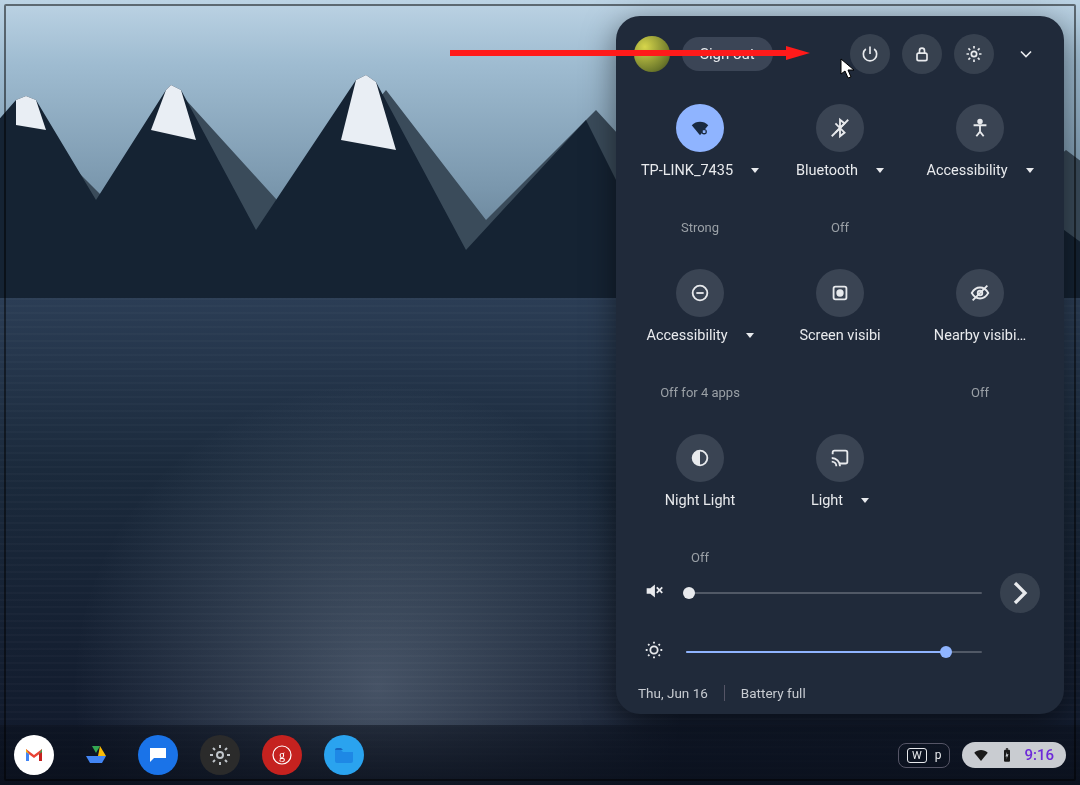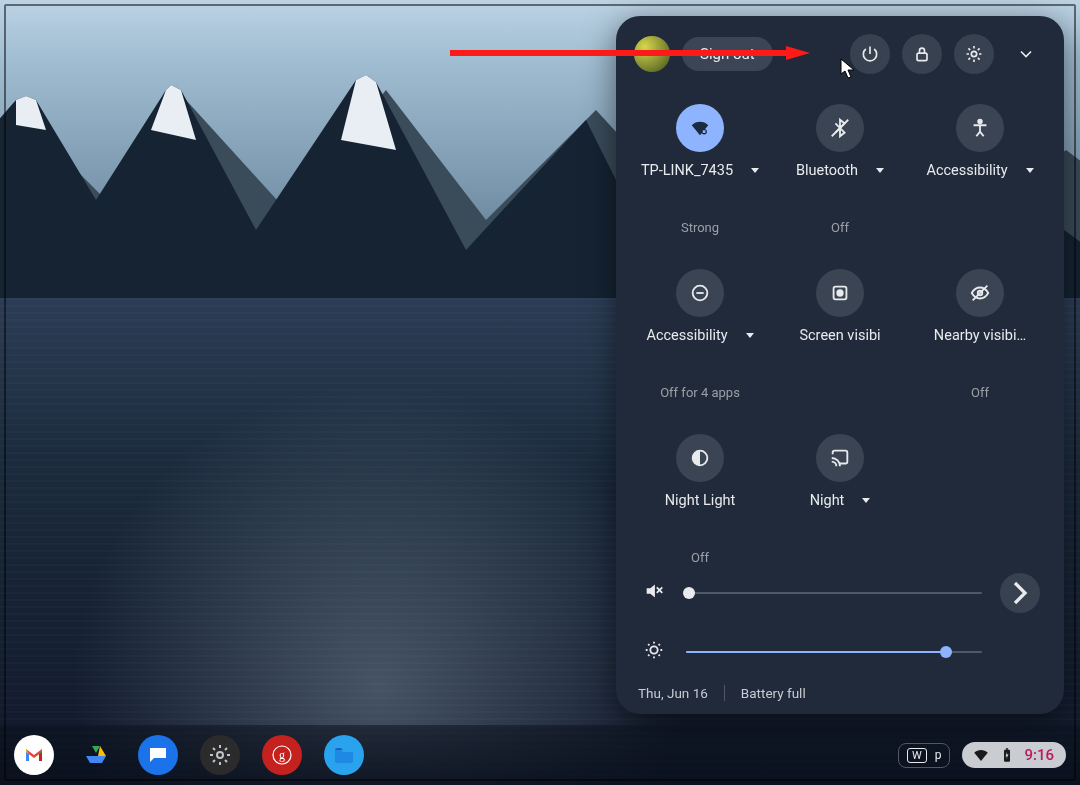--- a/index.html
+++ b/index.html
@@ -18,21 +18,21 @@
 .frame{position:absolute;inset:4px;border:2px solid rgba(0,0,0,.5);border-radius:2px;pointer-events:none;}
 
 
 .shelf{position:absolute;left:0;right:0;bottom:0;height:60px;background:linear-gradient( to top, rgba(10,16,28,.85), rgba(10,16,28,.55));display:flex;align-items:center;padding:0 14px;}
 .shelf .apps{display:flex;gap:22px;align-items:center;}
 .app-icon{width:40px;height:40px;border-radius:50%;display:flex;align-items:center;justify-content:center;position:relative;background:#fff;}
 .app-icon svg{width:24px;height:24px;}
 .shelf .tray{margin-left:auto;display:flex;align-items:center;gap:12px;}
 .ime{display:flex;align-items:center;gap:8px;border:1px solid #556;border-radius:8px;padding:4px 8px;font-size:12px;}
 .ime .key{border:1.5px solid #e8eaed;border-radius:3px;padding:0 4px;font-size:11px;}
-.status-pill{display:flex;align-items:center;gap:8px;background:#c9ccd1;color:#be185d;border-radius:18px;padding:4px 12px 4px 10px;font-size:15px;font-weight:500;}
+.status-pill{display:flex;align-items:center;gap:8px;background:#c9ccd1;color:#6d28d9;border-radius:18px;padding:4px 12px 4px 10px;font-size:15px;font-weight:500;}
 .status-pill svg{width:18px;height:18px;}
 
 
 .panel{position:absolute;top:16px;right:16px;width:448px;height:698px;border-radius:24px;background:#202a3a;box-shadow:0 8px 32px rgba(0,0,0,.5);padding:18px 18px 14px;display:flex;flex-direction:column;}
 .panel-top{display:flex;align-items:center;gap:12px;height:44px;}
 .avatar{width:36px;height:36px;border-radius:50%;background:radial-gradient(circle at 30% 30%,#d7d64b,#6e7a2b 70%,#3b4020);}
 .signout{padding:8px 18px;border-radius:20px;background:#3b4556;font-size:15px;}
 .icon-btn{width:40px;height:40px;border-radius:50%;background:#37414f;display:flex;align-items:center;justify-content:center;cursor:pointer;}
 .icon-btn svg{width:20px;height:20px;stroke:#e8eaed;fill:none;stroke-width:2;}
 .icon-btn.flat{background:transparent;}
@@ -201,21 +201,21 @@
       <div class="sub">Off</div>
     </div>
     <div class="tile">
       <div class="circle">
           <svg viewBox="0 0 24 24" stroke="#e8eaed" fill="none" stroke-width="2">
             <path d="M4 8V6a2 2 0 0 1 2-2h12a2 2 0 0 1 2 2v10a2 2 0 0 1-2 2h-6"></path>
             <path d="M3 12a9 9 0 0 1 9 9M3 16a5 5 0 0 1 5 5M3 20h.01"></path>
           </svg>
         </div>
       <div class="title">
-          <span>Night</span>
+          <span>Light</span>
           <span class="caret"></span>
         </div>
       <div class="sub">&nbsp;</div>
     </div>
   </div>
 
   <div class="sliders">
     <div class="slider-row">
       <div class="mini"><svg viewBox="0 0 24 24" fill="#e8eaed">
             <path d="M4 9h4l5-4v14l-5-4H4z"></path>

